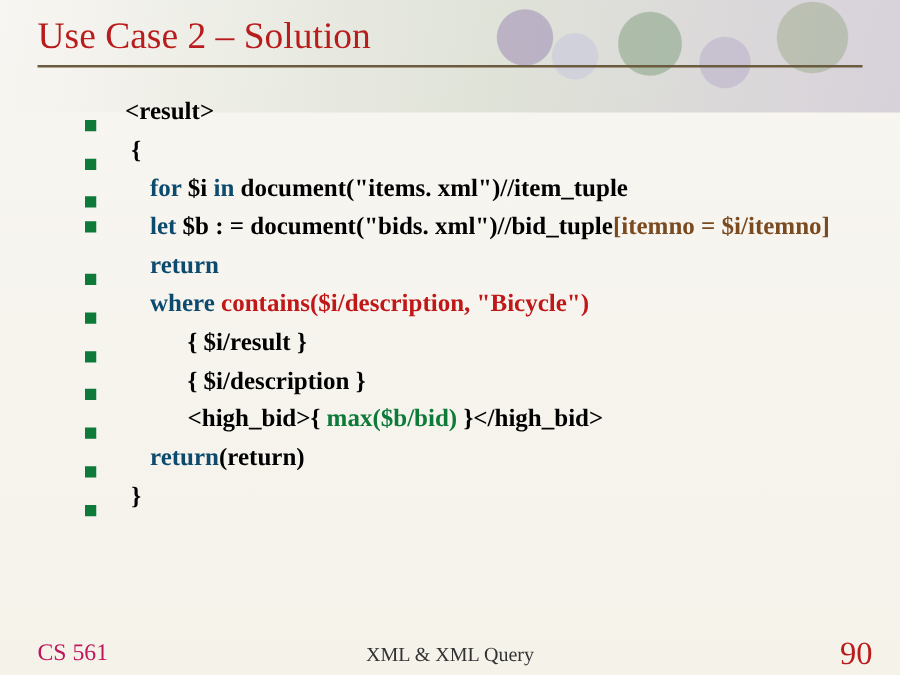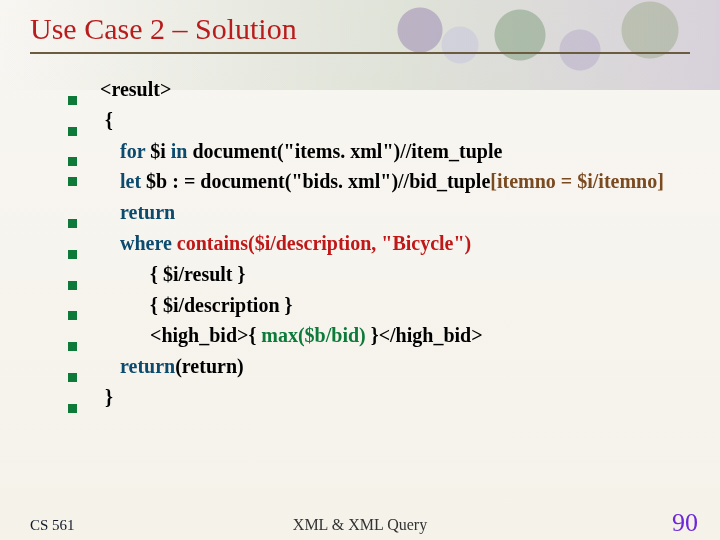--- a/index.html
+++ b/index.html
@@ -61,39 +61,39 @@
   .wrap .txt { margin-left: 0; }
   .wrap .first { display: flex; align-items: flex-start; }
   .c-blue  { color: #0c4a6e; }
   .c-brown { color: #7a4a20; margin-top: 46px; }
   .c-red   { color: #c01818; }
   .c-green { color: #0d7a3a; margin-top: 30px; }
   .footer-left {
     position: absolute;
     bottom: 6px;
     left: 30px;
-    font-size: 15px;
-    color: #0f172a;
+    font-size: 19px;
+    color: #be185d;
     font-weight: normal;
   }
   .footer-center {
     position: absolute;
     bottom: 6px;
     left: 50%;
     transform: translateX(-50%);
     font-size: 16px;
     color: #333;
     font-weight: normal;
   }
   .footer-right {
     position: absolute;
     bottom: 2px;
     right: 22px;
     font-size: 26px;
-    color: #6d28d9;
+    color: #b91c1c;
     font-weight: normal;
   }
 </style>
 </head>
 <body>
 
 <div class="floral-bg"></div>
 
 <div class="title">Use Case 2 – Solution</div>
 <div class="title-underline"></div>

